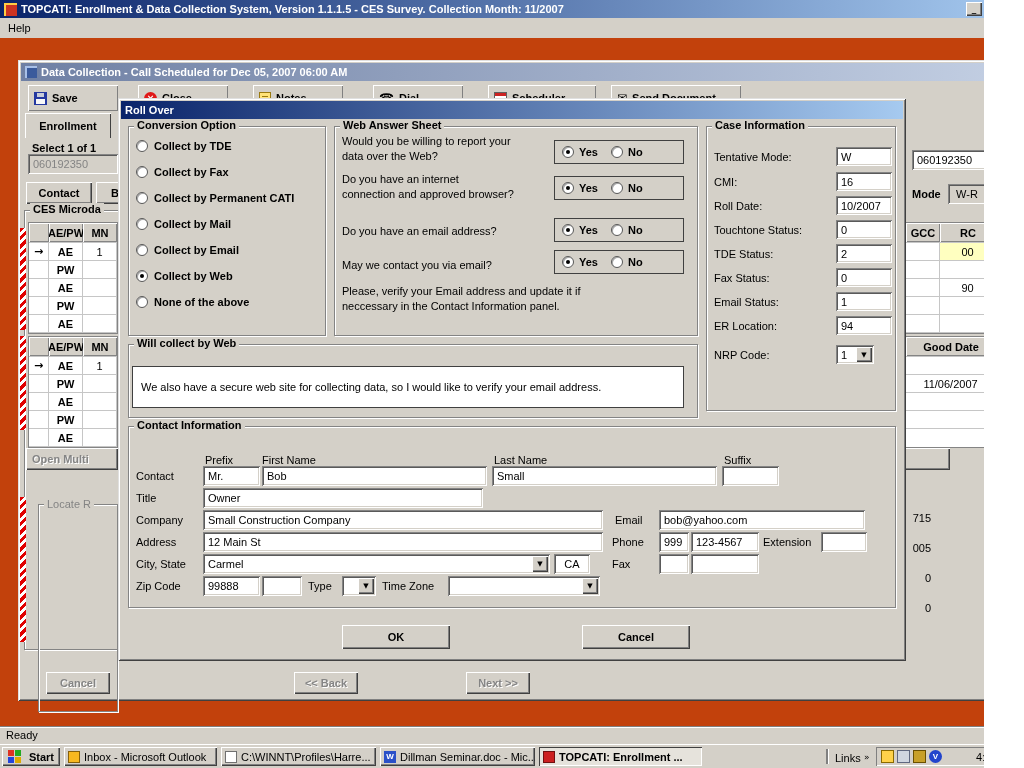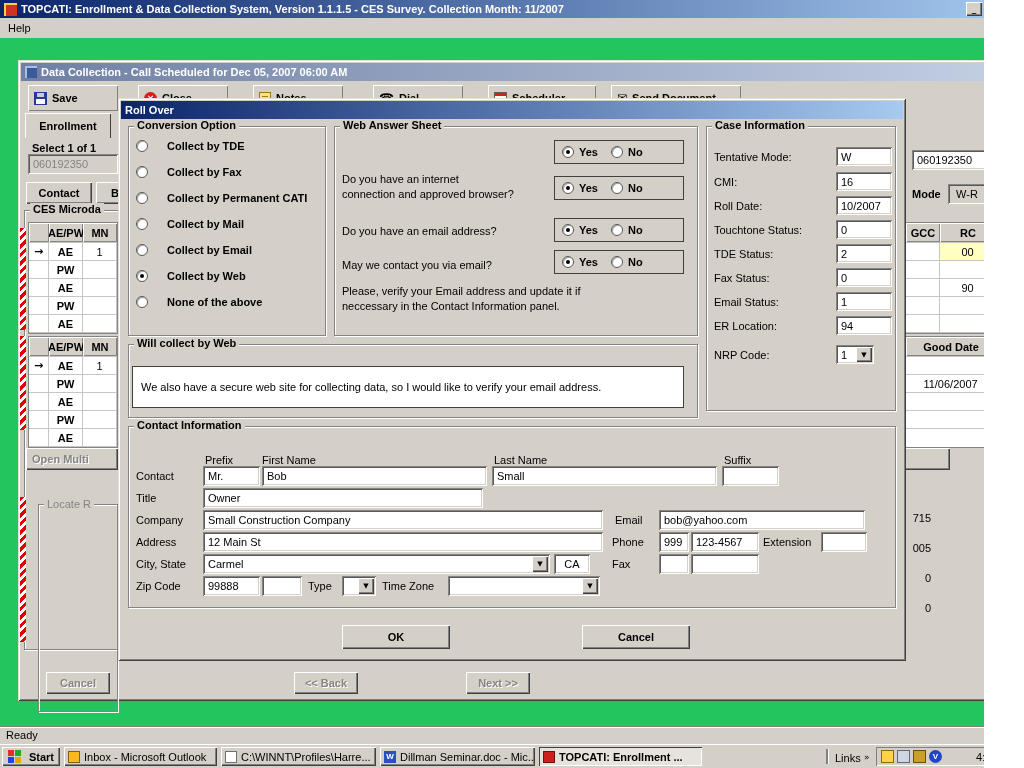--- a/index.html
+++ b/index.html
@@ -1,35 +1,35 @@
 <!DOCTYPE html>
 <html><head>
 <meta charset="utf-8">
 <style>
 *{margin:0;padding:0;box-sizing:border-box}
 body{width:1024px;height:768px;font-family:"Liberation Sans",sans-serif}
-#screen{position:relative;width:984px;height:768px;background:#22c55e;overflow:hidden;font-size:11px;color:#000}
+#screen{position:relative;width:984px;height:768px;background:#c2410c;overflow:hidden;font-size:11px;color:#000}
 .r{position:absolute}
 .b{font-weight:bold}
 .txt{position:absolute;white-space:nowrap}
 .glyph{font-family:"DejaVu Sans",sans-serif}
 .grad-active{background:linear-gradient(to right,#0a246a,#a6caf0);color:#fff}
 .grad-mdi{background:linear-gradient(to right,#6f80a4,#c3cfe3);color:#fff}
 .tb{display:flex;align-items:center;font-weight:bold;font-size:11px;padding:0 4px}
 .win3d{background:#d4d0c8;box-shadow:inset 1px 1px 0 #dfdfdf,inset -1px -1px 0 #404040,inset 2px 2px 0 #fff,inset -2px -2px 0 #808080}
 .btn{background:#d4d0c8;box-shadow:inset 1px 1px 0 #fff,inset -1px -1px 0 #404040,inset -2px -2px 0 #808080;display:flex;align-items:center;justify-content:center;font-weight:bold;font-size:11px;cursor:default}
 .btn.dis{color:#848484;text-shadow:1px 1px 0 #fff}
 .fld{background:#fff;box-shadow:inset 1px 1px 0 #848484,inset -1px -1px 0 #fff,inset 2px 2px 0 #5a5a5a,inset -2px -2px 0 #d4d0c8}
 input.fld{border:0;outline:0;font:11px "Liberation Sans",sans-serif;padding:0 5px}
 .fld.gray{background:#d4d0c8;color:#848484}
 .gb{border:1px solid #848484;box-shadow:1px 1px 0 #fff,inset 1px 1px 0 #fff}
 .gl{position:absolute;background:#d4d0c8;padding:0 3px;font-weight:bold;white-space:nowrap}
 .rad{display:inline-block;flex:none;width:12px;height:12px;border-radius:50%;background:#fff;border:1px solid #585858;box-shadow:inset 1px 1px 0 #a8a8a8;position:relative}
 .rad.checked::after{content:"";position:absolute;left:3px;top:3px;width:4px;height:4px;border-radius:50%;background:#000}
-.optrow{position:absolute;display:flex;align-items:center;gap:19px;height:16px}
+.optrow{position:absolute;display:flex;align-items:center;gap:6px;height:16px}
 .ynbox{position:absolute;border:1px solid #404040;display:flex;align-items:center;gap:5px;padding:0 7px;background:#d4d0c8}
 .qtext{position:absolute;white-space:pre-line;line-height:15px}
 .grid{position:absolute;background:#fff;border:1px solid #848484;display:flex;flex-direction:column;overflow:hidden}
 .grow{display:flex;height:18px;border-bottom:1px solid #c6c6c6;flex:none}
 .gc{border-right:1px solid #c6c6c6;display:flex;align-items:center;justify-content:center;overflow:hidden;height:100%}
 .gch{background:#d4d0c8;box-shadow:inset 1px 1px 0 #fff,inset -1px -1px 0 #848484;font-weight:bold;display:flex;align-items:center;justify-content:center;overflow:hidden;height:100%}
 .hl{background:#ffffc0}
 .tbbtn{position:absolute;background:#d4d0c8;box-shadow:inset 1px 1px 0 #fff,inset -1px -1px 0 #808080;display:flex;align-items:center;gap:5px;padding:0 6px;font-weight:bold}
 .winbtn{width:16px;height:14px;background:#d4d0c8;box-shadow:inset 1px 1px 0 #fff,inset -1px -1px 0 #404040,inset -2px -2px 0 #808080;display:flex;align-items:center;justify-content:center;font-size:9px;font-weight:bold;line-height:1;color:#000}
 .stripe{position:absolute;width:6px;background:repeating-linear-gradient(135deg,#e00000 0 3px,#fff 3px 6px)}
@@ -299,20 +299,22 @@
       <span class="b">Collect by Web</span>
     </div>
     <div class="optrow" style="left:18px;top:196px">
       <span class="rad"></span>
       <span class="b">None of the above</span>
     </div>
 
     <div class="r gb" style="left:216px;top:28px;width:364px;height:210px"></div>
     <span class="gl" style="left:222px;top:21px">Web Answer Sheet</span>
 
+    <div class="qtext" style="left:224px;top:36px;width:208px">Would you be willing to report your
+data over the Web?</div>
     <div class="ynbox" style="left:436px;top:42px;width:130px;height:24px">
       <span class="rad checked"></span>
       <span class="b">Yes</span>
       <span class="rad" style="margin-left:8px"></span>
       <span class="b">No</span>
     </div>
 
     <div class="qtext" style="left:224px;top:74px;width:208px">Do you have an internet
 connection and approved browser?</div>
     <div class="ynbox" style="left:436px;top:78px;width:130px;height:24px">

